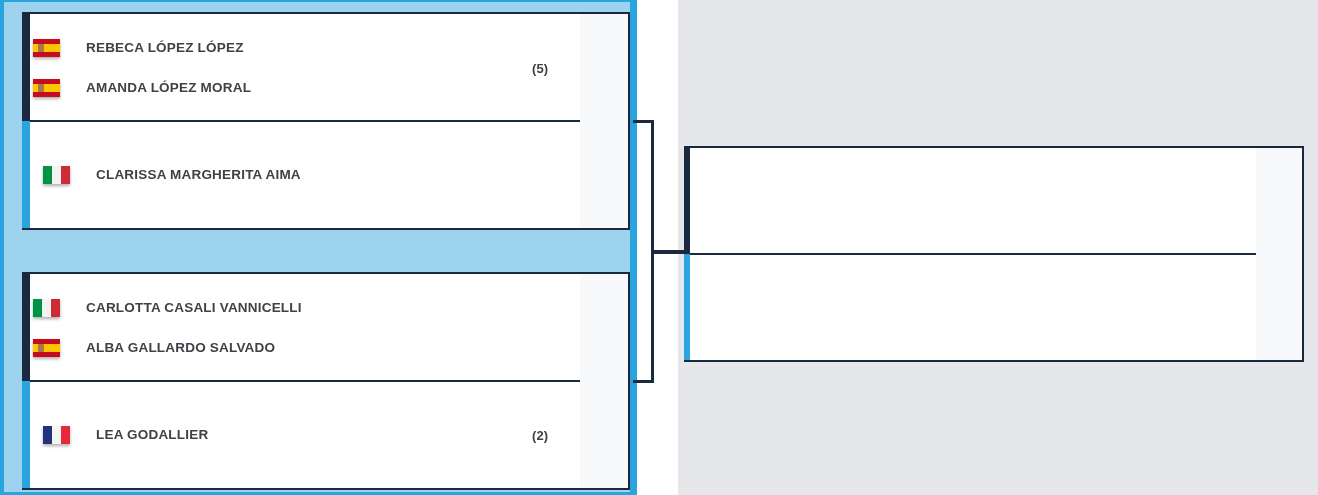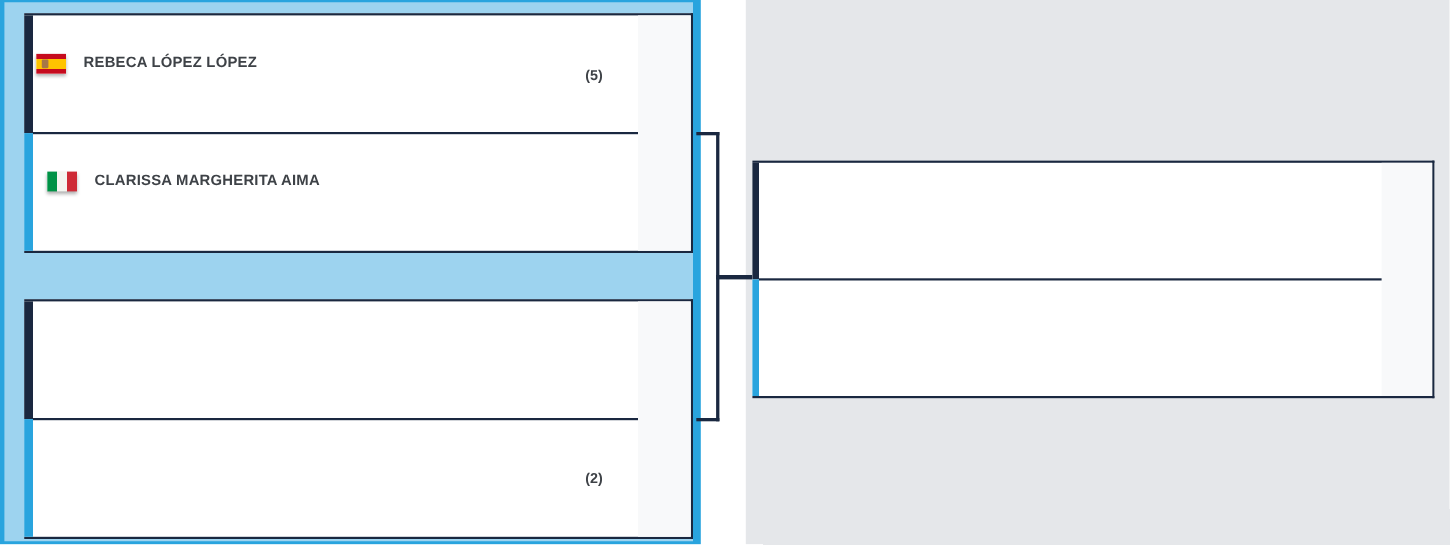--- a/index.html
+++ b/index.html
@@ -53,21 +53,21 @@
     height:50%;
     display:flex;flex-direction:column;justify-content:center;
     gap:2px;
     padding-left:2px;
   }
   .team-slot.top{border-left:8px solid #1a2840;}
   .team-slot.bottom{border-left:8px solid #29a4de;padding-left:12px;}
   .match-box.next .team-slot.top{border-left-width:6px;}
   .match-box.next .team-slot.bottom{border-left-width:6px;}
   .player-row{
-    display:flex;gap:16px;
+    display:flex;align-items:center;gap:26px;
     height:38px;padding-left:1px;
   }
   .player-name{
     font-size:13.5px;font-weight:700;color:#3e4247;
     letter-spacing:0.2px;white-space:nowrap;
   }
   .seed{
     position:absolute;right:80px;top:50%;transform:translateY(-50%);
     font-size:13px;font-weight:700;color:#3e4247;
   }
@@ -98,38 +98,54 @@
   <div class="bg-gray"></div>
   <div class="panel"></div>
 
   <div class="match-box round1 m1">
     <div class="score-col"></div>
     <div class="team-slot top">
       <div class="player-row">
         <span class="flag flag-es"></span>
         <span class="player-name">REBECA LÓPEZ LÓPEZ</span>
       </div>
+      <div class="player-row">
+        <span class="flag flag-es"></span>
+        <span class="player-name">AMANDA LÓPEZ MORAL</span>
+      </div>
       <span class="seed">(5)</span>
     </div>
     <div class="team-slot bottom">
       <div class="player-row">
         <span class="flag flag-it"></span>
         <span class="player-name">CLARISSA MARGHERITA AIMA</span>
       </div>
       <span class="seed"></span>
     </div>
     <div class="divider"></div>
   </div>
 
   <div class="match-box round1 m2">
     <div class="score-col"></div>
     <div class="team-slot top">
+      <div class="player-row">
+        <span class="flag flag-it"></span>
+        <span class="player-name">CARLOTTA CASALI VANNICELLI</span>
+      </div>
+      <div class="player-row">
+        <span class="flag flag-es"></span>
+        <span class="player-name">ALBA GALLARDO SALVADO</span>
+      </div>
       <span class="seed"></span>
     </div>
     <div class="team-slot bottom">
+      <div class="player-row">
+        <span class="flag flag-fr"></span>
+        <span class="player-name">LEA GODALLIER</span>
+      </div>
       <span class="seed">(2)</span>
     </div>
     <div class="divider"></div>
   </div>
 
   <div class="conn conn-stub-top"></div>
   <div class="conn conn-stub-bottom"></div>
   <div class="conn conn-vert"></div>
   <div class="conn conn-mid"></div>
 

